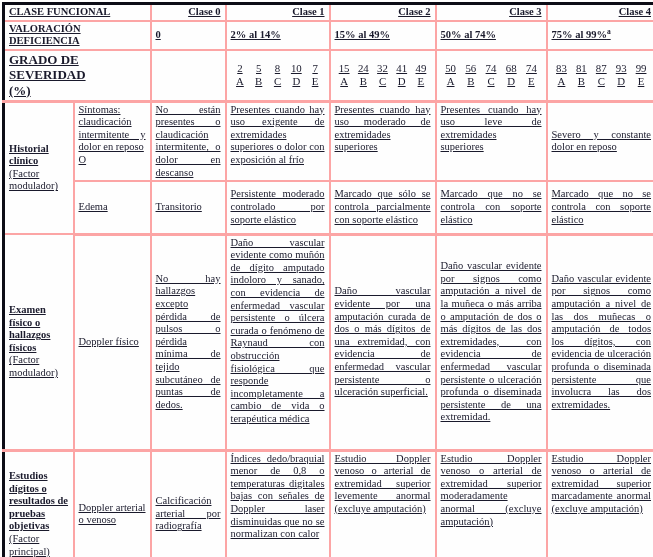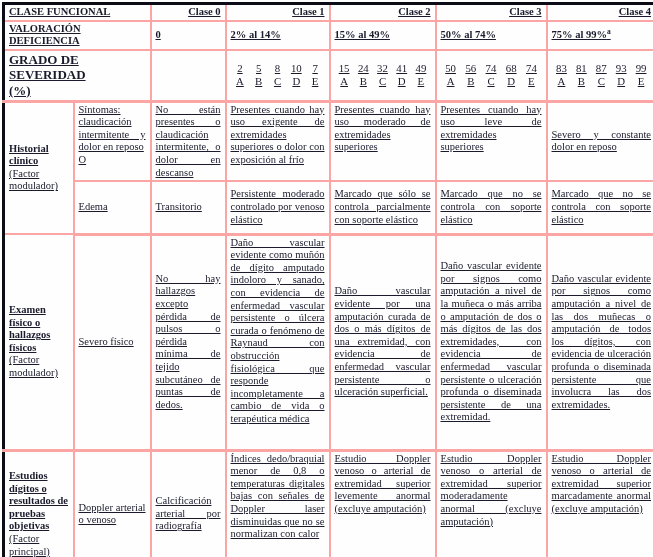--- a/index.html
+++ b/index.html
@@ -170,32 +170,32 @@
     <td class="jus" style="vertical-align:top">No están presentes o claudicación intermitente, o dolor en descanso</td>
     <td class="jus" style="vertical-align:top">Presentes cuando hay uso exigente de extremidades superiores o dolor con exposición al frío</td>
     <td class="jus" style="vertical-align:top">Presentes cuando hay uso moderado de extremidades superiores</td>
     <td class="jus" style="vertical-align:top">Presentes cuando hay uso leve de extremidades superiores</td>
     <td class="jus">Severo y constante dolor en reposo</td>
   </tr>
 
   <tr style="height:53px" class="thickb">
     <td>Edema</td>
     <td>Transitorio</td>
-    <td class="jus">Persistente moderado controlado por venoso elástico</td>
+    <td class="jus">Persistente moderado controlado por soporte elástico</td>
     <td class="jus">Marcado que sólo se controla parcialmente con soporte elástico</td>
     <td class="jus">Marcado que no se controla con soporte elástico</td>
     <td class="jus">Marcado que no se controla con soporte elástico</td>
   </tr>
 
   <tr style="height:216px" class="thickb">
     <td>
       <div class="grp-label">Examen físico o hallazgos físicos</div>
       <div>(Factor modulador)</div>
     </td>
-    <td>Severo físico</td>
+    <td>Doppler físico</td>
     <td class="jus">No hay hallazgos excepto pérdida de pulsos o pérdida mínima de tejido subcutáneo de puntas de dedos.</td>
     <td class="jus" style="vertical-align:top">Daño vascular evidente como muñón de dígito amputado indoloro y sanado, con evidencia de enfermedad vascular persistente o úlcera curada o fenómeno de Raynaud con obstrucción fisiológica que responde incompletamente a cambio de vida o terapéutica médica</td>
     <td class="jus">Daño vascular evidente por una amputación curada de dos o más dígitos de una extremidad, con evidencia de enfermedad vascular persistente o ulceración superficial.</td>
     <td class="jus">Daño vascular evidente por signos como amputación a nivel de la muñeca o más arriba o amputación de dos o más dígitos de las dos extremidades, con evidencia de enfermedad vascular persistente o ulceración profunda o diseminada persistente de una extremidad.</td>
     <td class="jus">Daño vascular evidente por signos como amputación a nivel de las dos muñecas o amputación de todos los dígitos, con evidencia de ulceración profunda o diseminada persistente que involucra las dos extremidades.</td>
   </tr>
 
   <tr style="height:128px">
     <td>
       <div class="grp-label">Estudios dígitos o resultados de pruebas objetivas</div>

